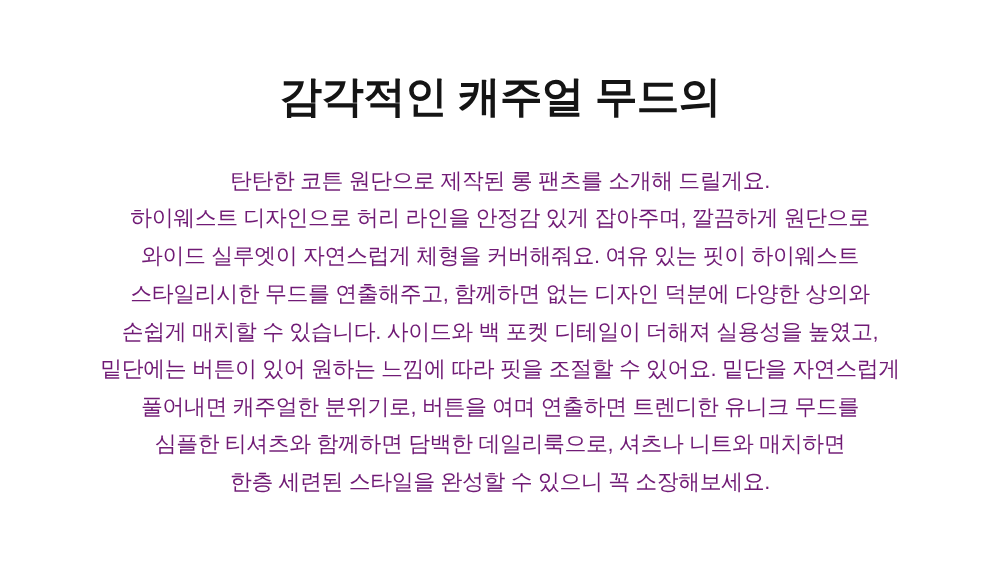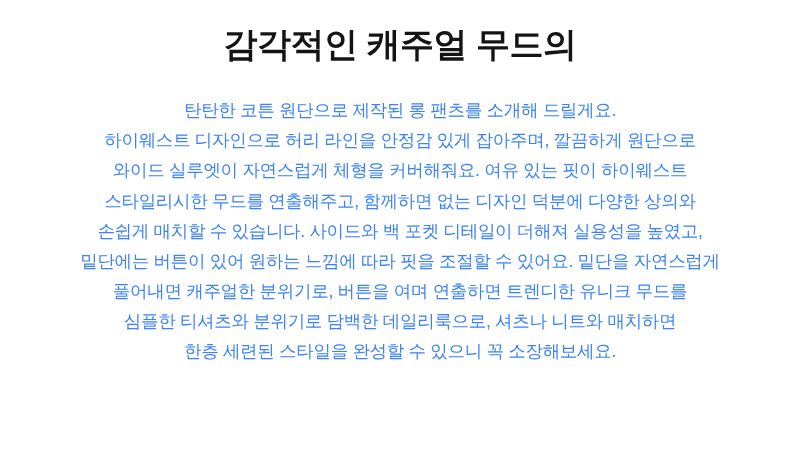--- a/index.html
+++ b/index.html
@@ -14,41 +14,41 @@
     color: #1a1a1a;
     overflow: hidden;
   }
   .page {
     width: 800px;
     height: 466px;
     box-sizing: border-box;
     display: flex;
     flex-direction: column;
     align-items: center;
-    padding-top: 20px;
+    padding-top: 54px;
   }
   .headline {
     text-align: center;
     font-size: 34px;
     font-weight: bold;
     line-height: 1.45;
     letter-spacing: -0.5px;
     color: #141414;
     margin: 0;
     padding: 0 20px;
   }
   .headline .line {
     display: block;
   }
   .body-copy {
     margin-top: 26px;
     text-align: center;
     font-size: 17.5px;
     line-height: 1.72;
-    color: #3b82f6;
+    color: #701a75;
     letter-spacing: -0.3px;
     padding: 0 24px;
   }
   .body-copy .line {
     display: block;
     white-space: nowrap;
   }
 </style>
 </head>
 <body>
@@ -60,17 +60,17 @@
   </h1>
 
   <div class="body-copy">
     <span class="line">탄탄한 코튼 원단으로 제작된 롱 팬츠를 소개해 드릴게요.</span>
     <span class="line">하이웨스트 디자인으로 허리 라인을 안정감 있게 잡아주며, 깔끔하게 원단으로</span>
     <span class="line">와이드 실루엣이 자연스럽게 체형을 커버해줘요. 여유 있는 핏이 하이웨스트</span>
     <span class="line">스타일리시한 무드를 연출해주고, 함께하면 없는 디자인 덕분에 다양한 상의와</span>
     <span class="line">손쉽게 매치할 수 있습니다. 사이드와 백 포켓 디테일이 더해져 실용성을 높였고,</span>
     <span class="line">밑단에는 버튼이 있어 원하는 느낌에 따라 핏을 조절할 수 있어요. 밑단을 자연스럽게</span>
     <span class="line">풀어내면 캐주얼한 분위기로, 버튼을 여며 연출하면 트렌디한 유니크 무드를</span>
-    <span class="line">심플한 티셔츠와 분위기로 담백한 데일리룩으로, 셔츠나 니트와 매치하면</span>
+    <span class="line">심플한 티셔츠와 함께하면 담백한 데일리룩으로, 셔츠나 니트와 매치하면</span>
     <span class="line">한층 세련된 스타일을 완성할 수 있으니 꼭 소장해보세요.</span>
   </div>
 
 </div>
 
 </body></html>

